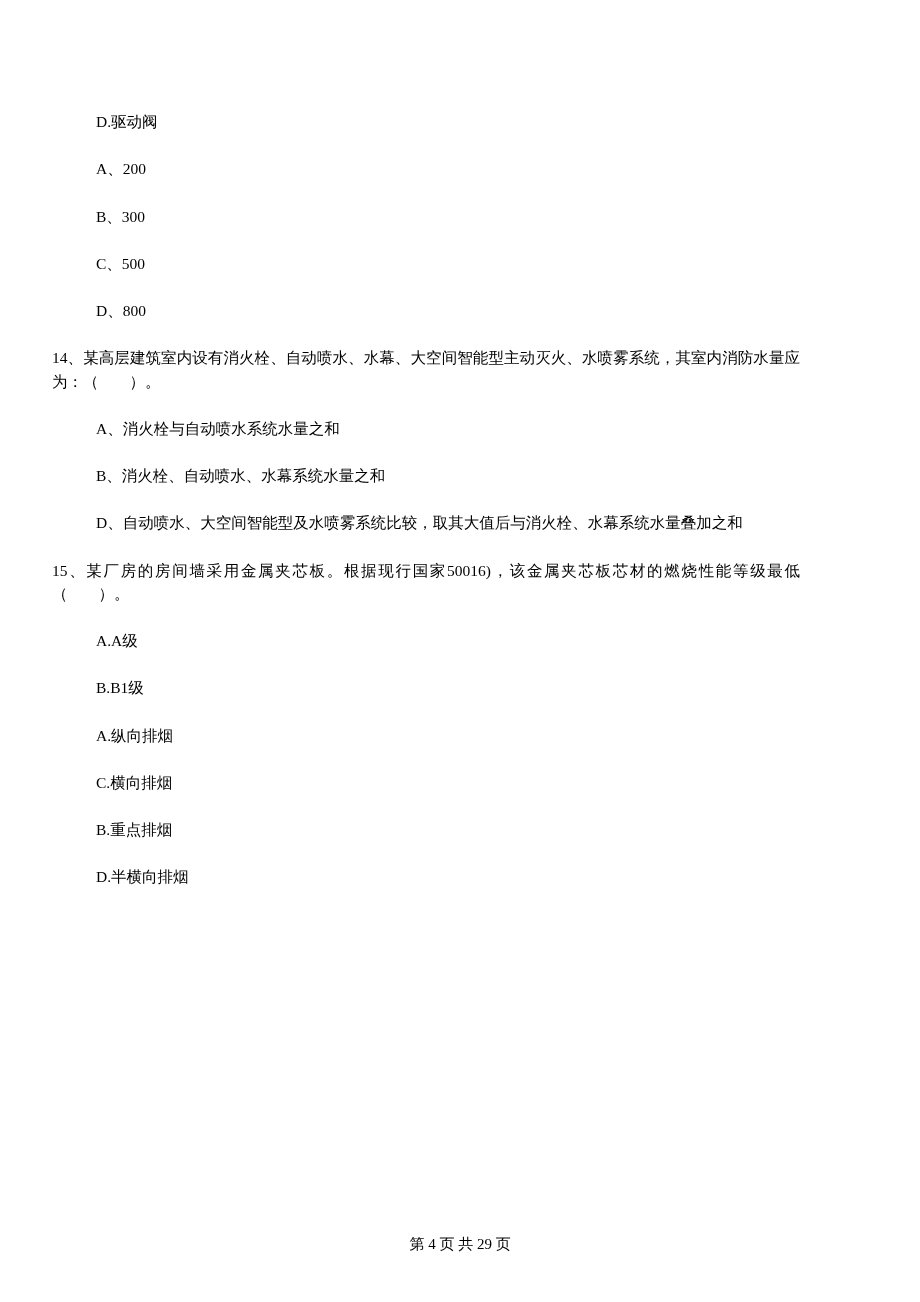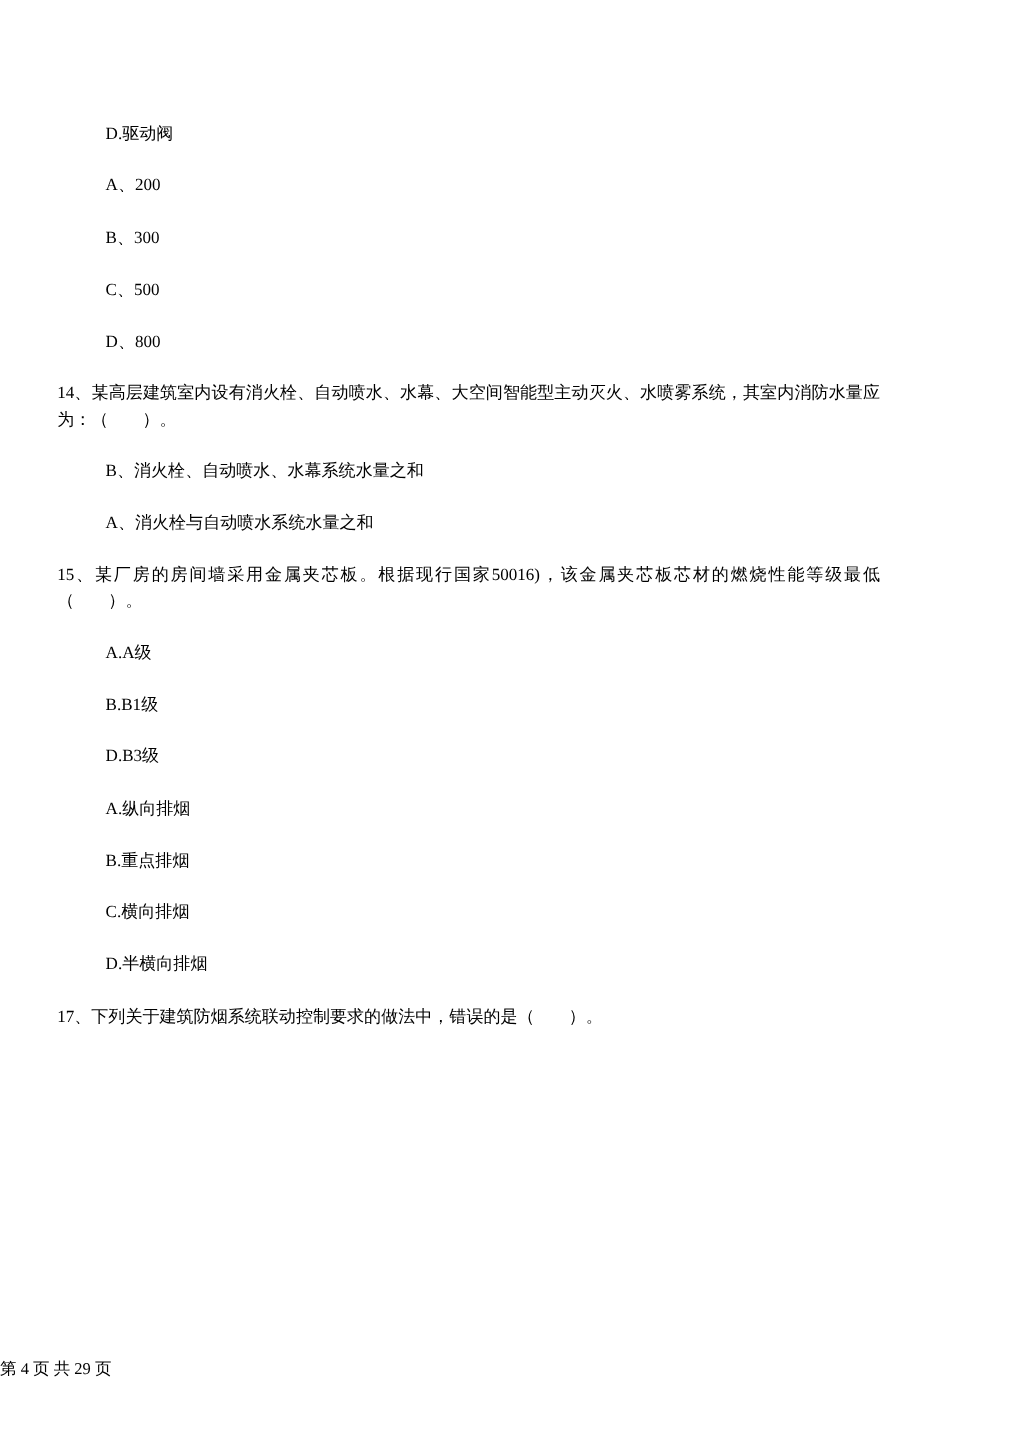--- a/index.html
+++ b/index.html
@@ -22,46 +22,46 @@
     }
     .question {
       margin-bottom: 24px;
       text-align: justify;
     }
     .footer {
       position: absolute;
       bottom: 48px;
       left: 0;
       width: 100%;
+      text-align: center;
       font-size: 15px;
     }
   </style>
 </head>
 <body>
 
 <div class="page-content">
 
   <div class="option">D.驱动阀</div>
 
   <div class="option">A、200</div>
   <div class="option">B、300</div>
   <div class="option">C、500</div>
   <div class="option">D、800</div>
 
   <div class="question">14、某高层建筑室内设有消火栓、自动喷水、水幕、大空间智能型主动灭火、水喷雾系统，其室内消防水量应为：（　　）。</div>
+  <div class="option">A、消火栓与自动喷水系统水量之和</div>
   <div class="option">B、消火栓、自动喷水、水幕系统水量之和</div>
-  <div class="option">A、消火栓与自动喷水系统水量之和</div>
+  <div class="question" style="padding-left:44px;">D、自动喷水、大空间智能型及水喷雾系统比较，取其大值后与消火栓、水幕系统水量叠加之和</div>
 
   <div class="question">15、某厂房的房间墙采用金属夹芯板。根据现行国家50016)，该金属夹芯板芯材的燃烧性能等级最低（　　）。</div>
   <div class="option">A.A级</div>
   <div class="option">B.B1级</div>
-  <div class="option">D.B3级</div>
 
   <div class="option">A.纵向排烟</div>
+  <div class="option">C.横向排烟</div>
   <div class="option">B.重点排烟</div>
-  <div class="option">C.横向排烟</div>
   <div class="option">D.半横向排烟</div>
 
-  <div class="question">17、下列关于建筑防烟系统联动控制要求的做法中，错误的是（　　）。</div>
 
 </div>
 
 <div class="footer">第 4 页 共 29 页</div>
 
 </body></html>

